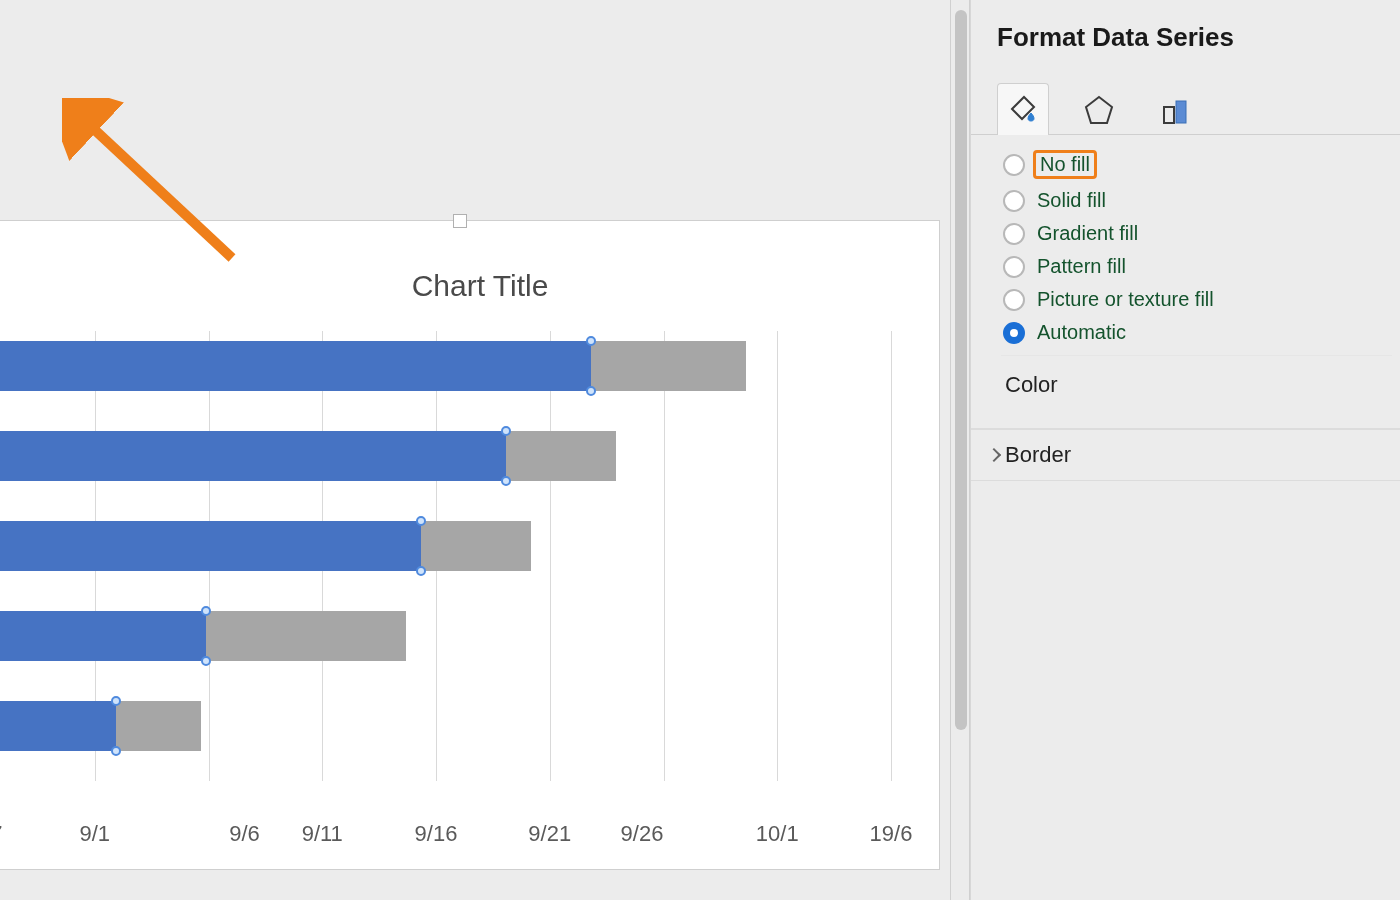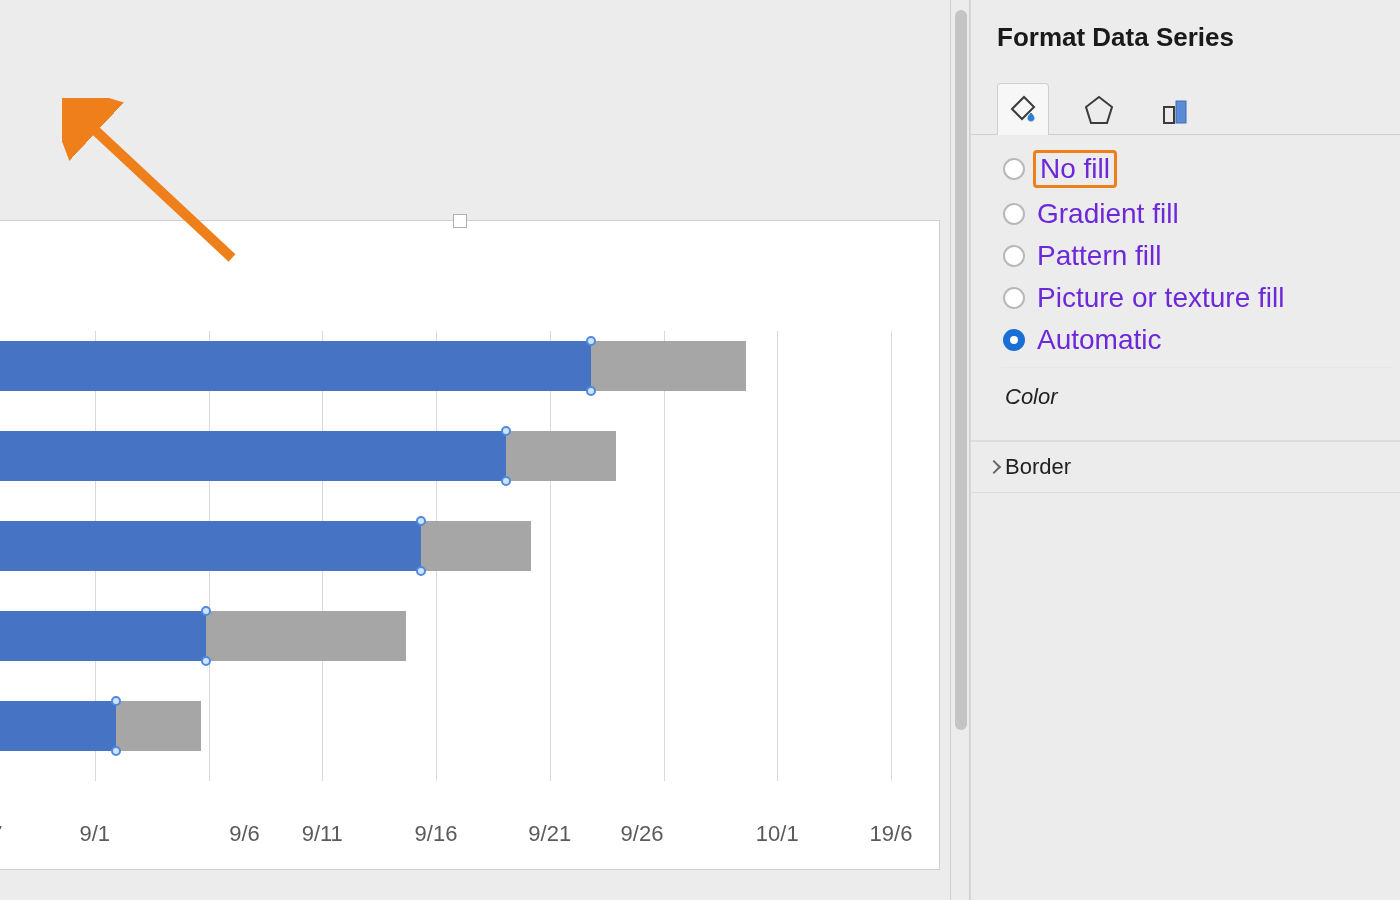--- a/index.html
+++ b/index.html
@@ -164,22 +164,22 @@
   }
   .options {
     padding: 10px 8px 14px 30px;
     border-bottom: 1px solid #dcdcdc;
   }
   .radio-row, .check-row {
     display: flex;
     align-items: center;
     gap: 12px;
     padding: 5px 2px;
-    font-size: 28px;
-    color: #6d28d9;
+    font-size: 20px;
+    color: #14532d;
   }
   .radio {
     width: 22px; height: 22px;
     border-radius: 50%;
     border: 2px solid #b8b8b8;
     background: #fff;
     position: relative;
     flex-shrink: 0;
   }
   .radio.selected {
@@ -207,21 +207,20 @@
     border-radius: 4px;
     padding: 0 4px;
     margin-left: -4px;
   }
   .color-row {
     padding: 16px 8px 16px 4px;
     font-size: 22px;
     color: #222;
     margin-top: 6px;
     border-top: 1px solid #e6e6e6;
-    font-style: italic;
   }
   .border-section {
     display: flex;
     align-items: center;
     gap: 6px;
     padding: 12px 18px;
     font-size: 22px;
     color: #222;
     border-top: 1px solid #dcdcdc;
     border-bottom: 1px solid #dcdcdc;
@@ -243,20 +242,21 @@
   }
 </style>
 </head>
 <body>
 
 <div class="app">
 
   <div class="left-area">
     <div class="chart-frame">
       <div class="selection-handle"></div>
+      <div class="chart-title">Chart Title</div>
 
       <div class="plot">
         <div class="gridlines">
             <div class="gridline" style="left: 113.75px;"></div>
             <div class="gridline" style="left: 227.5px;"></div>
             <div class="gridline" style="left: 341.25px;"></div>
             <div class="gridline" style="left: 455px;"></div>
             <div class="gridline" style="left: 568.75px;"></div>
             <div class="gridline" style="left: 682.5px;"></div>
             <div class="gridline" style="left: 796.25px;"></div>
@@ -339,20 +339,24 @@
 
     <div class="options">
       <div class="radio-row">
         <span class="radio"></span>
         <span class="highlight-box">
           <span>No fill</span>
         </span>
       </div>
       <div class="radio-row">
         <span class="radio"></span>
+        <span>Solid fill</span>
+      </div>
+      <div class="radio-row">
+        <span class="radio"></span>
         <span>Gradient fill</span>
       </div>
       <div class="radio-row">
         <span class="radio"></span>
         <span>Pattern fill</span>
       </div>
       <div class="radio-row">
         <span class="radio"></span>
         <span>Picture or texture fill</span>
       </div>

